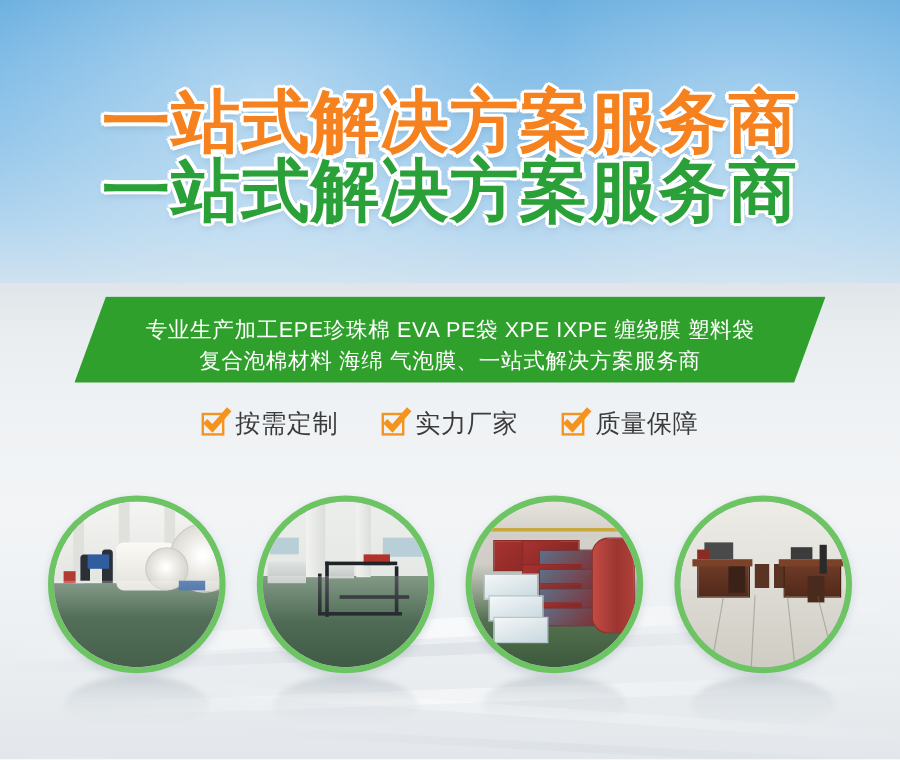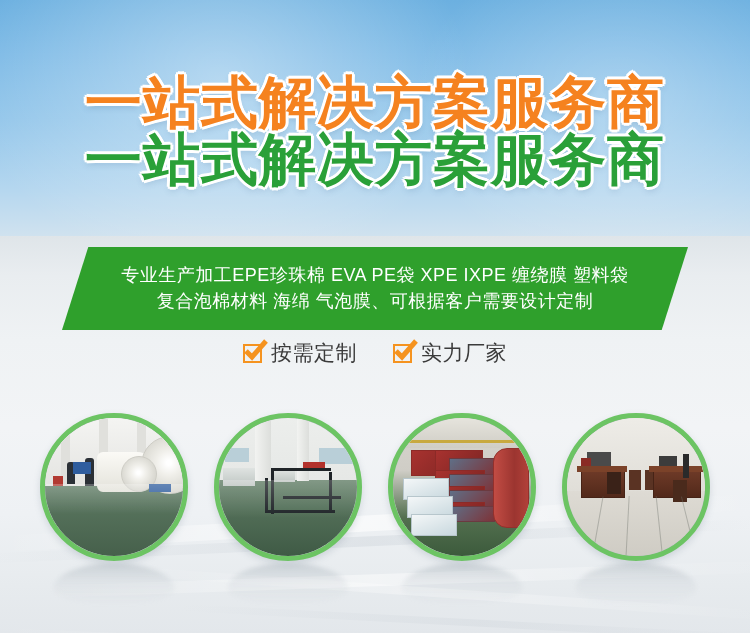--- a/index.html
+++ b/index.html
@@ -113,21 +113,21 @@
       -2px  2px 0 #ffffff,  2px  2px 0 #ffffff,
       -3px  0   0 #ffffff,  3px  0   0 #ffffff,
        0   -3px 0 #ffffff,  0    3px 0 #ffffff,
        0    4px 6px rgba(70,110,150,.25);
   }
 
   
   .green-bar {
     position: absolute;
     left: 62px; top: 247px;
-    width: 626px; height: 83px;
+    width: 626px; height: 72px;
     background: #2fa02c;
     clip-path: polygon(4.2% 0%, 100% 0%, 95.8% 100%, 0% 100%);
     box-shadow: 0 2px 5px rgba(90,110,120,.18);
   }
   .green-bar .gtext {
     position: absolute;
     left: 0; top: 0;
     width: 626px; height: 83px;
     display: flex;
     flex-direction: column;
@@ -283,21 +283,21 @@
   </div>
 
   <div class="headline">
     <div class="line line1">一站式解决方案服务商</div>
     <div class="line line2">一站式解决方案服务商</div>
   </div>
 
   <div class="green-bar">
     <div class="gtext">
       <div class="gline">专业生产加工EPE珍珠棉  EVA   PE袋  XPE  IXPE  缠绕膜 塑料袋</div>
-      <div class="gline">复合泡棉材料 海绵 气泡膜、可根据客户需要设计定制</div>
+      <div class="gline">复合泡棉材料 海绵 气泡膜、一站式解决方案服务商</div>
     </div>
   </div>
 
   <div class="features">
 
     <div class="feature">
       <span class="check-box">
         <svg viewBox="0 0 26 26" aria-hidden="true">
           <path d="M4 13 L10 19 L24 3" fill="none" stroke="#f5931f" stroke-width="5" stroke-linecap="butt" stroke-linejoin="miter"></path>
         </svg>
@@ -307,20 +307,28 @@
 
     <div class="feature">
       <span class="check-box">
         <svg viewBox="0 0 26 26" aria-hidden="true">
           <path d="M4 13 L10 19 L24 3" fill="none" stroke="#f5931f" stroke-width="5" stroke-linecap="butt" stroke-linejoin="miter"></path>
         </svg>
       </span>
       <span class="feature-label">实力厂家</span>
     </div>
 
+    <div class="feature">
+      <span class="check-box">
+        <svg viewBox="0 0 26 26" aria-hidden="true">
+          <path d="M4 13 L10 19 L24 3" fill="none" stroke="#f5931f" stroke-width="5" stroke-linecap="butt" stroke-linejoin="miter"></path>
+        </svg>
+      </span>
+      <span class="feature-label">质量保障</span>
+    </div>
 
 
   </div>
 
   <div class="photos">
 
     <div class="photo-wrap">
       <div class="photo">
         <div class="photo-inner">
           <div class="sc1">

